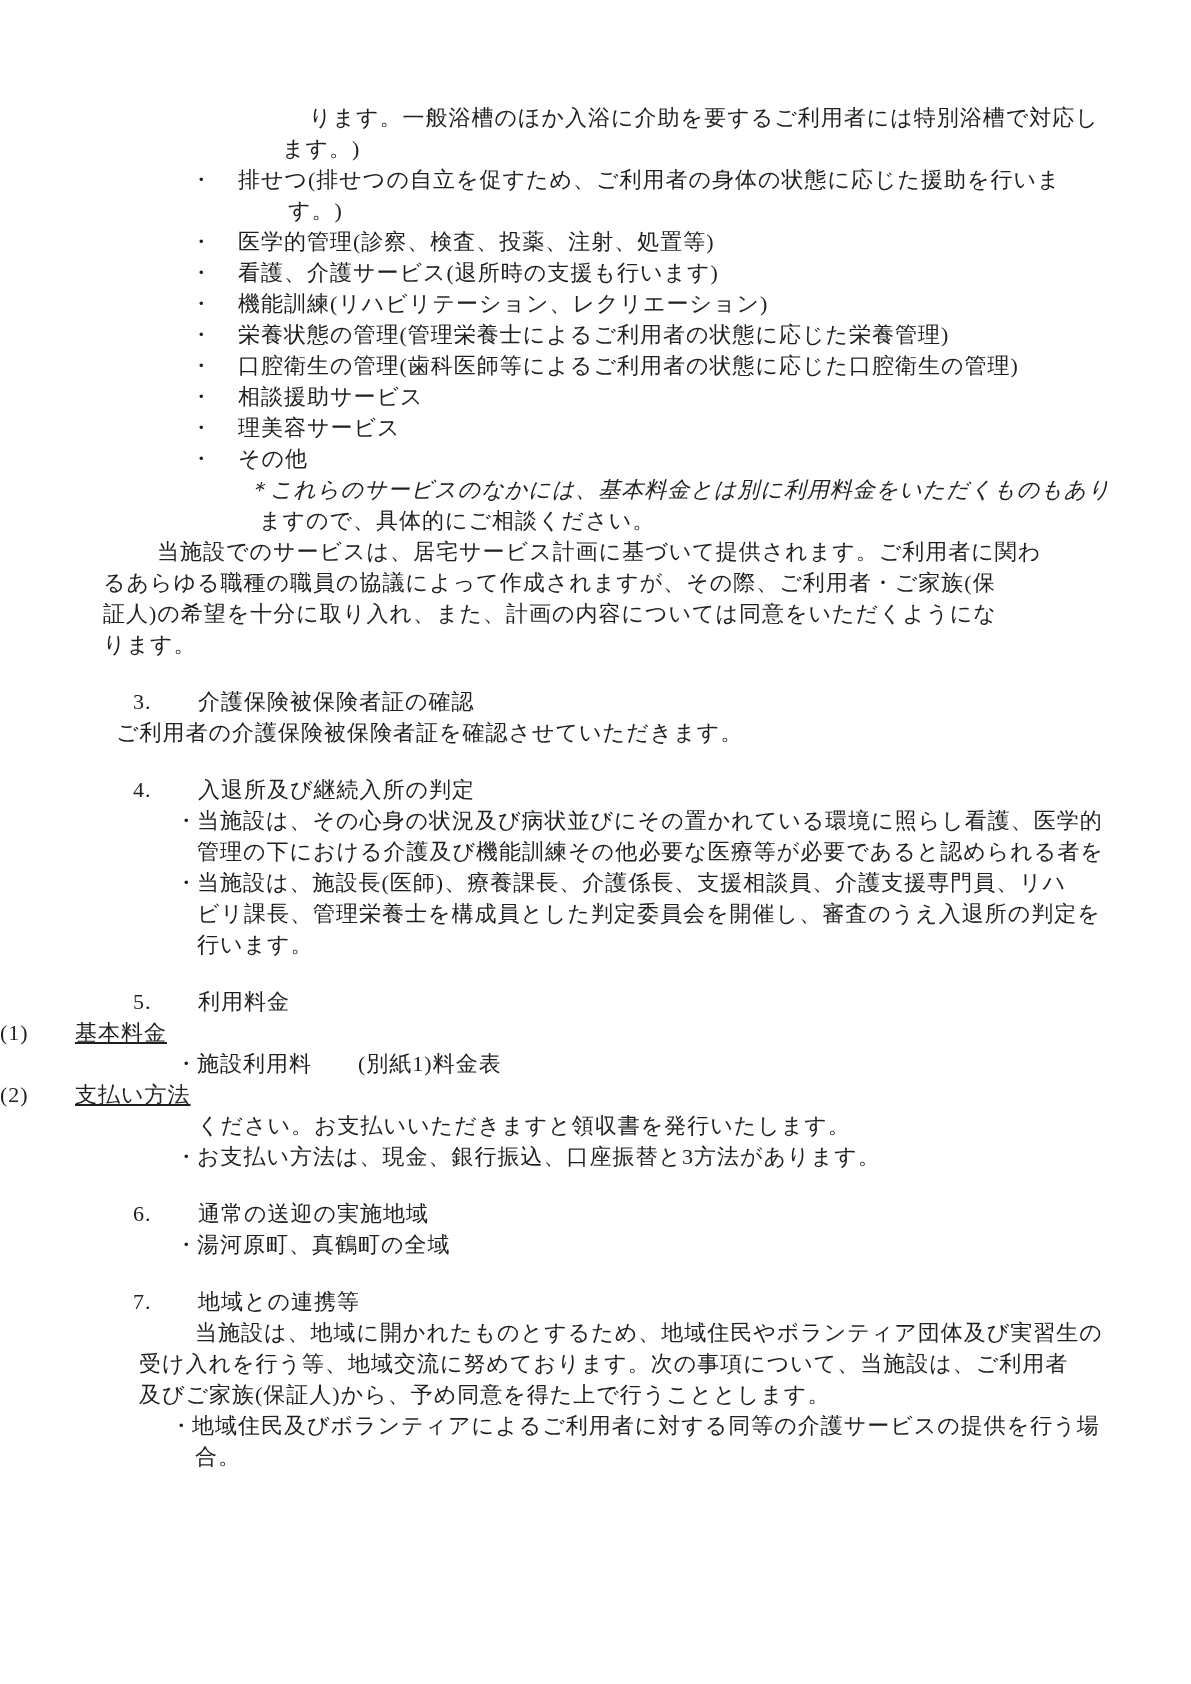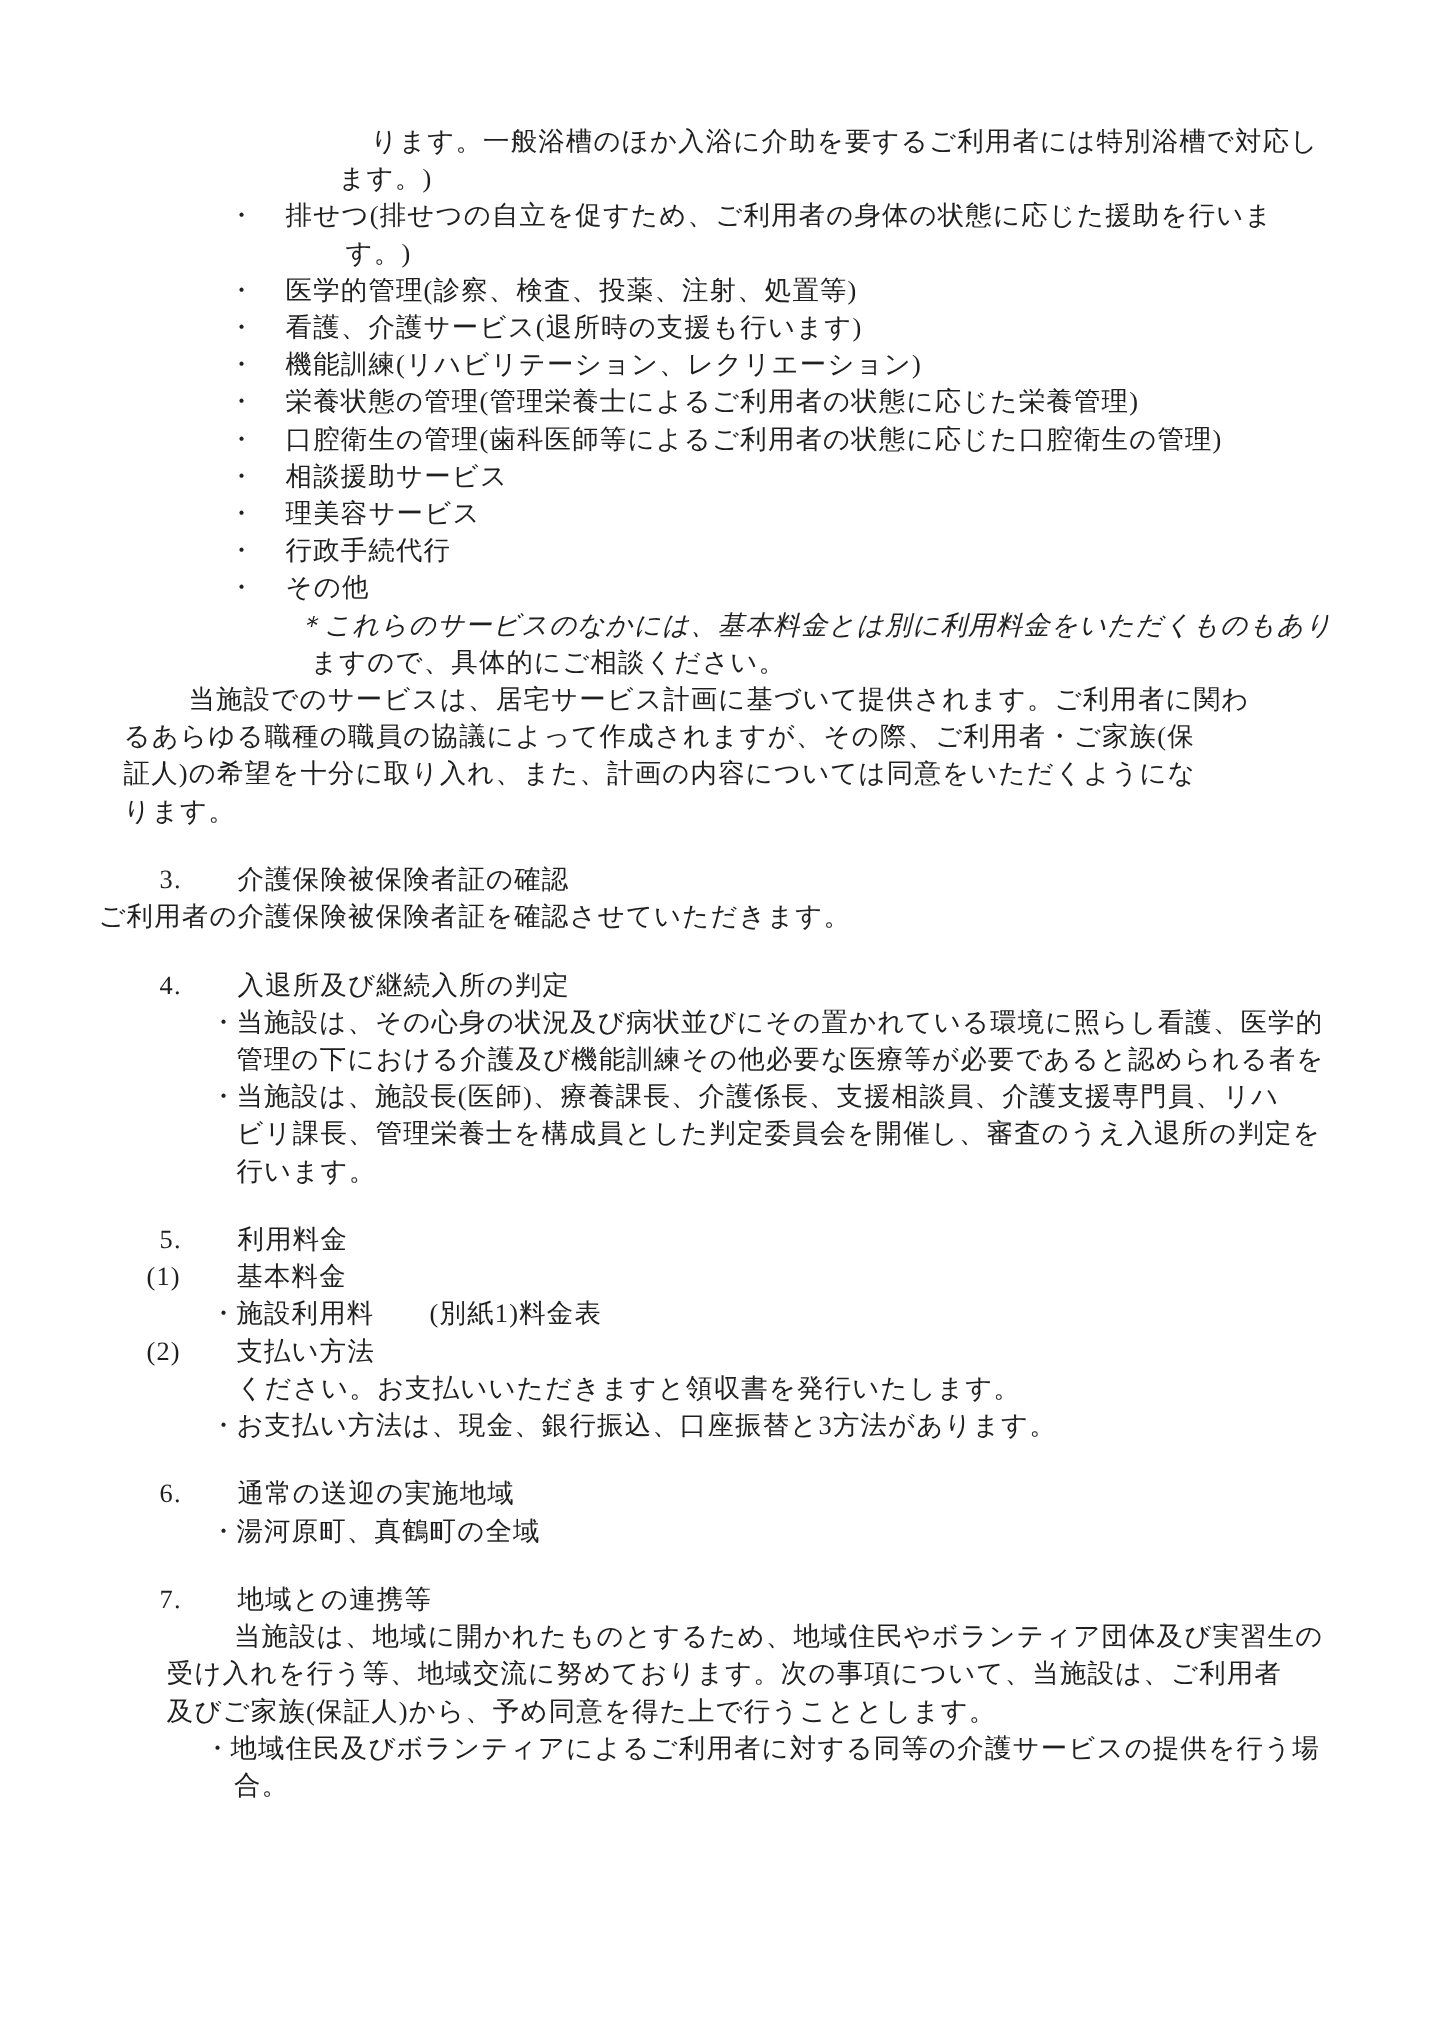--- a/index.html
+++ b/index.html
@@ -31,25 +31,25 @@
   .cont-b   {margin-left:282px;}
   .cont-c   {margin-left:288px;}
   .li2      {margin-left:190px;}
   .li2 .blt {width:48px;}
   .star     {margin-left:247px;font-style:italic;}
   .star-cont{margin-left:259px;}
   .p1-first {margin-left:157px;}
   .p1       {margin-left:103px;}
   .sec      {margin-left:133px;}
   .sec .num {width:65px;}
-  .body1    {margin-left:82px;}
+  .body1    {margin-left:116px;}
   .li1      {margin-left:175px;}
   .li1 .blt {width:22px;}
   .li1-cont {margin-left:197px;}
-  .subsec   {margin-left:122px;}
+  .subsec   {text-decoration:underline;}
   .subsec .num{width:75px;}
   .li1b     {margin-left:170px;}
   .li1b .blt{width:22px;}
   .li1b-cont{margin-left:195px;}
   .p2-first {margin-left:195px;}
   .p2       {margin-left:139px;}
 </style>
 </head>
 <body style="background: rgb(255, 255, 255);">
 
@@ -58,21 +58,20 @@
     <div class="line cont-b"><span class="txt">ます。)</span></div>
     <div class="line li2"><span class="blt">・</span><span class="txt">排せつ(排せつの自立を促すため、ご利用者の身体の状態に応じた援助を行いま</span></div>
     <div class="line cont-c"><span class="txt">す。)</span></div>
     <div class="line li2"><span class="blt">・</span><span class="txt">医学的管理(診察、検査、投薬、注射、処置等)</span></div>
     <div class="line li2"><span class="blt">・</span><span class="txt">看護、介護サービス(退所時の支援も行います)</span></div>
     <div class="line li2"><span class="blt">・</span><span class="txt">機能訓練(リハビリテーション、レクリエーション)</span></div>
     <div class="line li2"><span class="blt">・</span><span class="txt">栄養状態の管理(管理栄養士によるご利用者の状態に応じた栄養管理)</span></div>
     <div class="line li2"><span class="blt">・</span><span class="txt">口腔衛生の管理(歯科医師等によるご利用者の状態に応じた口腔衛生の管理)</span></div>
     <div class="line li2"><span class="blt">・</span><span class="txt">相談援助サービス</span></div>
     <div class="line li2"><span class="blt">・</span><span class="txt">理美容サービス</span></div>
-    <div class="line li2"><span class="blt">・</span><span class="txt">行政手続代行</span></div>
     <div class="line li2"><span class="blt">・</span><span class="txt">その他</span></div>
     <div class="line star"><span class="txt">＊これらのサービスのなかには、基本料金とは別に利用料金をいただくものもあり</span></div>
     <div class="line star-cont"><span class="txt">ますので、具体的にご相談ください。</span></div>
     <div class="line p1-first"><span class="txt">当施設でのサービスは、居宅サービス計画に基づいて提供されます。ご利用者に関わ</span></div>
     <div class="line p1"><span class="txt">るあらゆる職種の職員の協議によって作成されますが、その際、ご利用者・ご家族(保</span></div>
     <div class="line p1"><span class="txt">証人)の希望を十分に取り入れ、また、計画の内容については同意をいただくようにな</span></div>
     <div class="line p1"><span class="txt">ります。</span></div>
     <div class="line sec gap"><span class="num">3.</span><span class="txt">介護保険被保険者証の確認</span></div>
     <div class="line body1"><span class="txt">ご利用者の介護保険被保険者証を確認させていただきます。</span></div>
     <div class="line sec gap"><span class="num">4.</span><span class="txt">入退所及び継続入所の判定</span></div>

